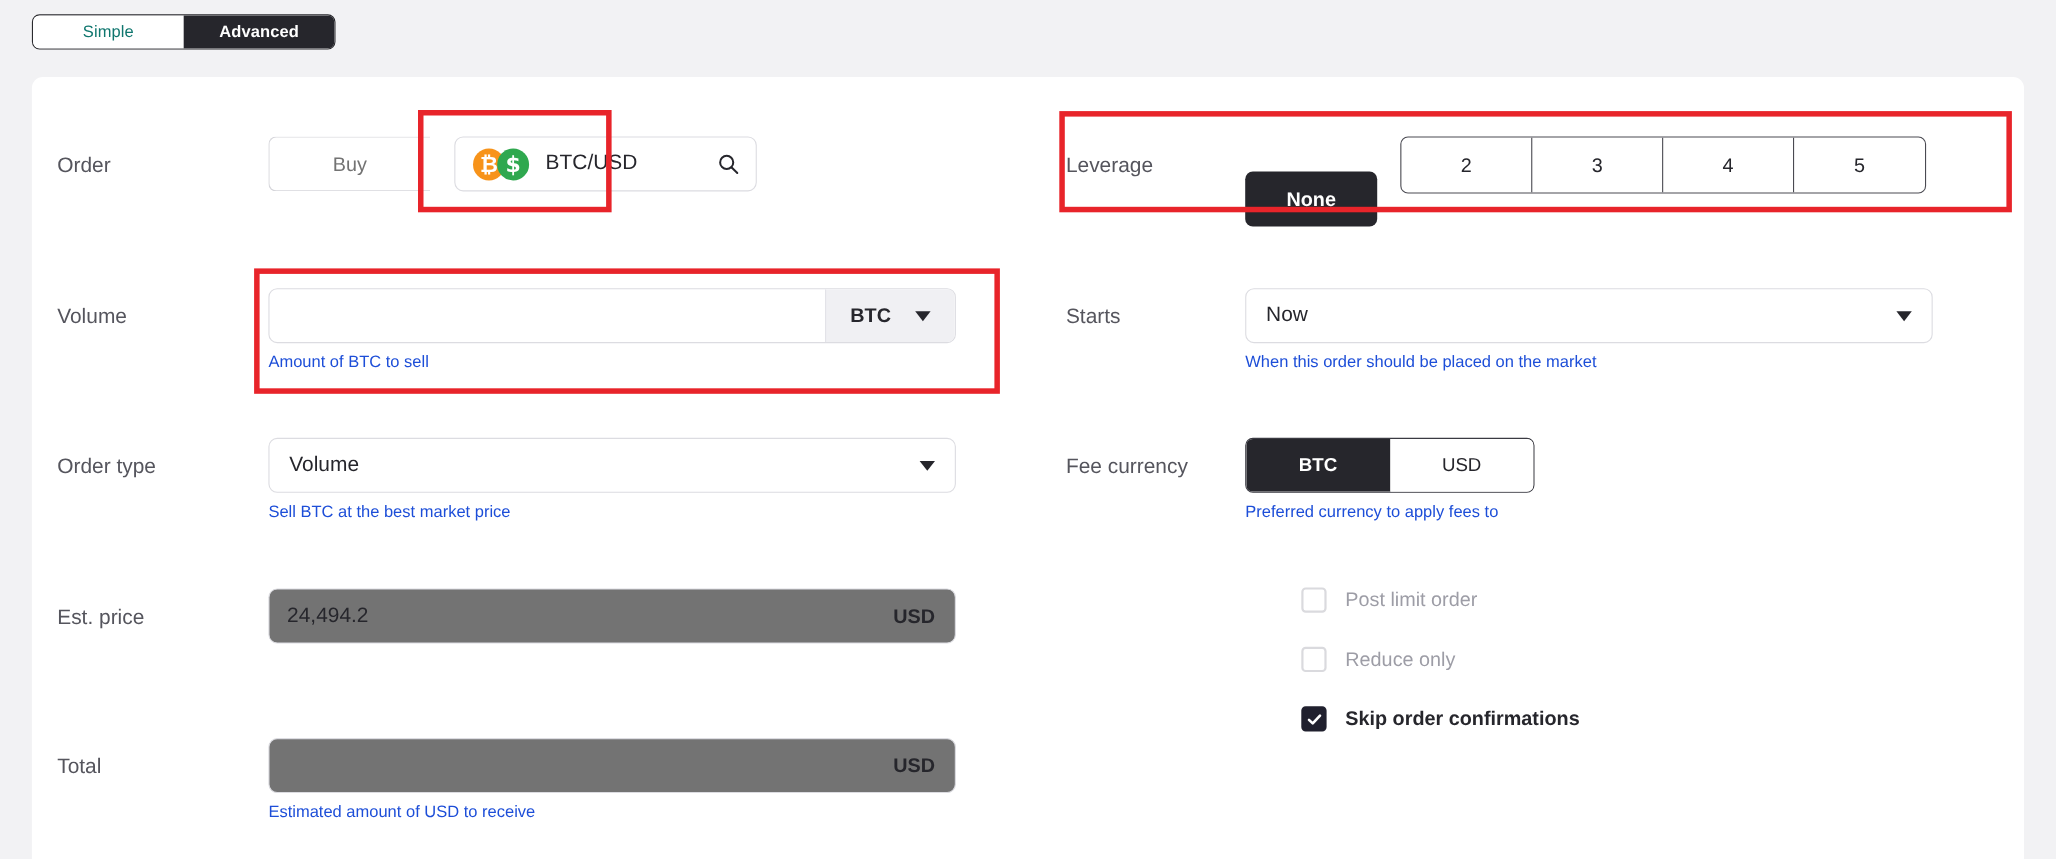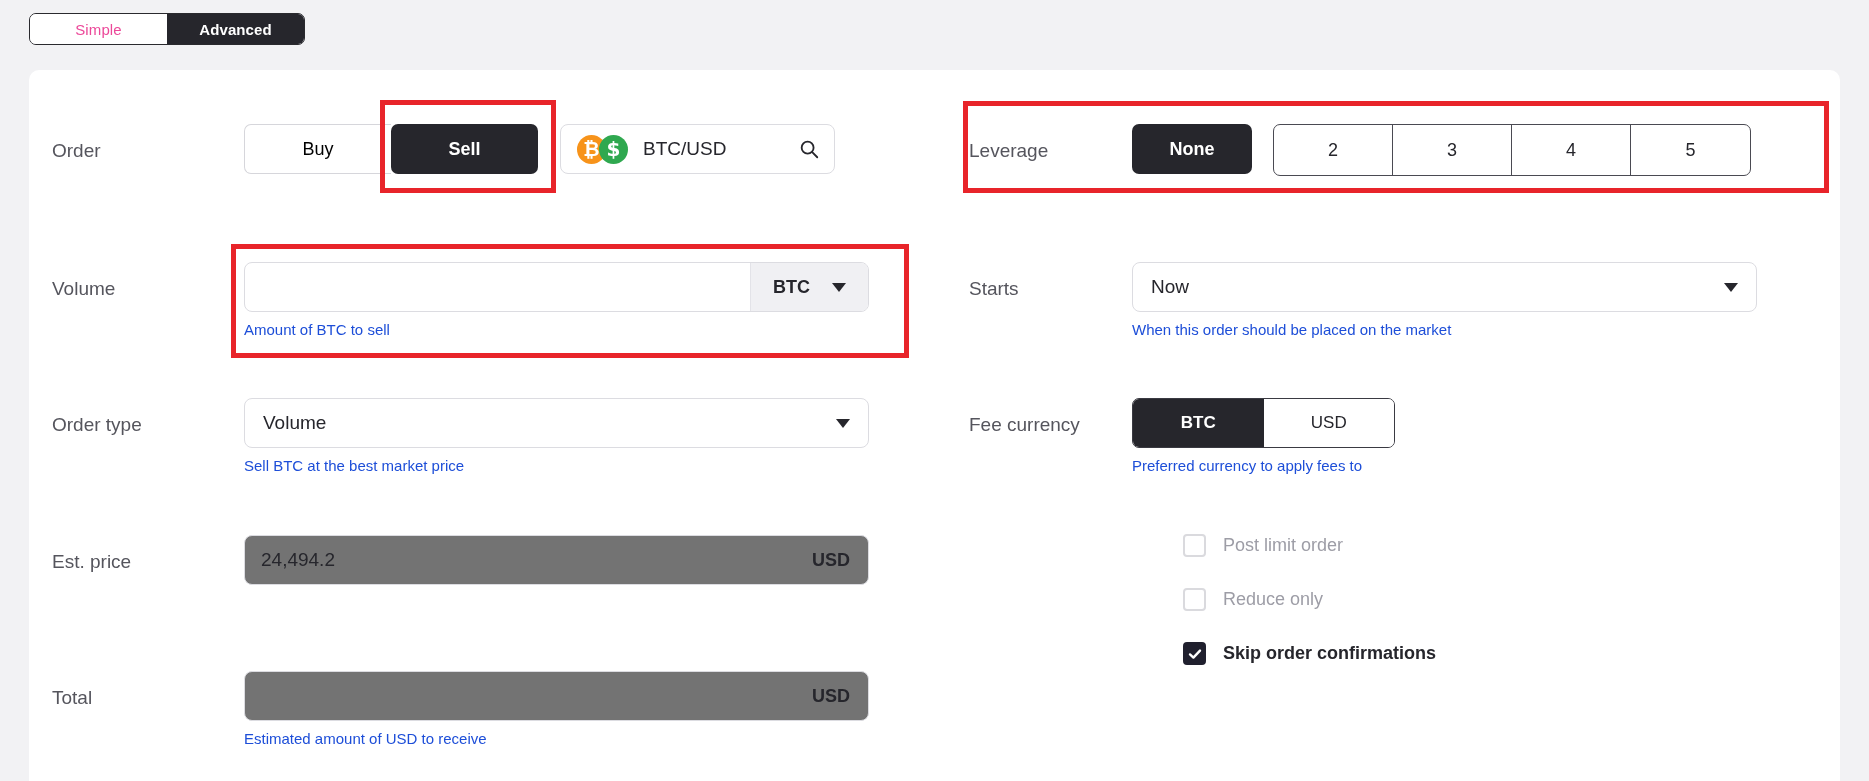--- a/index.html
+++ b/index.html
@@ -30,21 +30,21 @@
   .mode-btn {
     width: 137px;
     display: flex;
     align-items: center;
     justify-content: center;
     font-size: 15px;
     letter-spacing: .1px;
     cursor: pointer;
     user-select: none;
     background: #ffffff;
-    color: #ec4899;
+    color: #0f766e;
   }
   .mode-btn.active {
     background: #26262c;
     color: #ffffff;
     font-weight: bold;
   }
 
   
   .card {
     position: absolute;
@@ -89,21 +89,21 @@
     justify-content: center;
     font-size: 18px;
     cursor: pointer;
     user-select: none;
     box-sizing: border-box;
   }
   .seg.buy {
     background: #ffffff;
     border: 1px solid #d6d6db;
     border-radius: 7px 0 0 7px;
-    color: #000000;
+    color: #737373;
     border-right: none;
   }
   .seg.sell {
     background: #26262c;
     color: #ffffff;
     font-weight: bold;
     border-radius: 7px;
   }
 
   
@@ -158,20 +158,21 @@
     background: #26262c;
     color: #fff;
     font-size: 18px;
     font-weight: bold;
     border-radius: 7px;
     display: flex;
     align-items: center;
     justify-content: center;
     cursor: pointer;
     user-select: none;
+    margin-top: 32px;
   }
   .lev-group {
     display: flex;
     height: 50px;
     border: 1px solid #4a4a52;
     border-radius: 7px;
     overflow: hidden;
     background: #fff;
   }
   .lev-item {
@@ -333,21 +334,20 @@
   <div class="mode-btn">Simple</div>
   <div class="mode-btn active">Advanced</div>
 </div>
 
 <div class="card">
 
   <div class="row" style="left:23px; top:54px; width:850px;">
     <div class="field-label" style="width:192px; padding-top:17px;">Order</div>
     <div class="buysell">
       <div class="seg buy">Buy</div>
-      <div class="seg sell">Sell</div>
     </div>
     <div class="pair-select" style="margin-left:22px;">
       <div class="coin-pair">
         <div class="coin btc">₿</div>
         <div class="coin usd">$</div>
       </div>
       <div class="pair-name">BTC/USD</div>
       <svg class="search-ic" viewBox="0 0 24 24" fill="none" stroke="#26262c" stroke-width="2">
         <circle cx="10.5" cy="10.5" r="6.5"></circle>
         <line x1="15.5" y1="15.5" x2="21" y2="21" stroke-linecap="round"></line>

